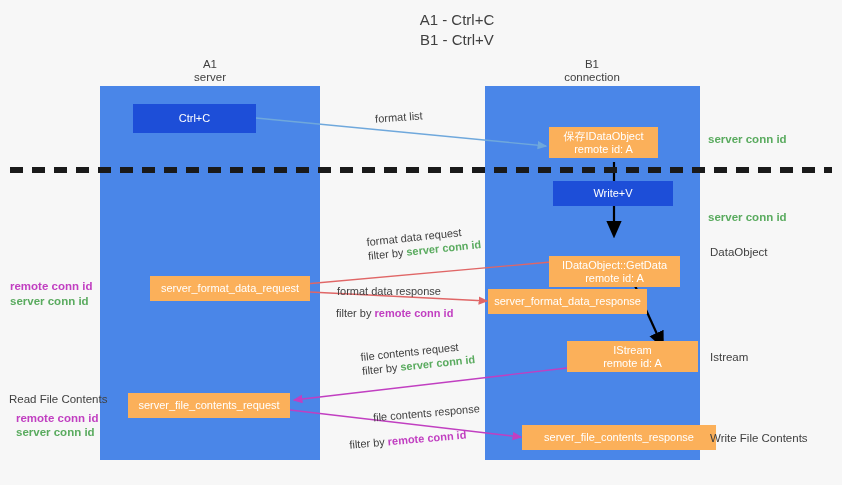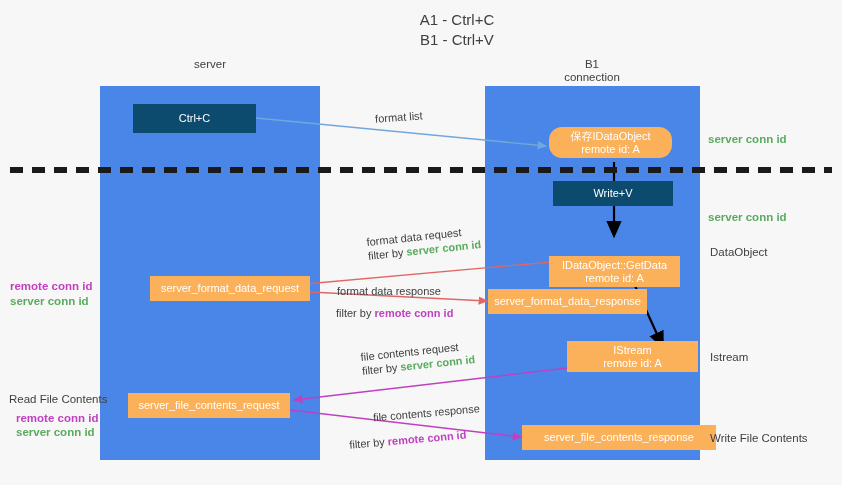--- a/index.html
+++ b/index.html
@@ -56,21 +56,21 @@
     display: flex;
     flex-direction: column;
     align-items: center;
     justify-content: center;
     font-size: 11px;
     line-height: 13px;
     color: #ffffff;
     text-align: center;
     padding: 2px 4px;
   }
-  .node.green { background: #0c4a6e; align-items: center; }
+  .node.green { background: #1d4ed8; align-items: center; }
   .node.orange { background: #fbb05a; }
   .node .l2 { display: block; }
 
   
   .side-label {
     position: absolute;
     font-size: 11.5px;
     line-height: 14px;
     color: #404040;
     white-space: nowrap;
@@ -103,20 +103,21 @@
 <body>
 
 <div class="stage">
 
   <div class="title-block">
     <div>A1 - Ctrl+C</div>
     <div>B1 - Ctrl+V</div>
   </div>
 
   <div class="lane-head" style="left:130px; top:58px; width:160px;">
+    <span class="lane-title">A1</span>
     <span class="lane-sub">server</span>
   </div>
   <div class="lane-head" style="left:512px; top:58px; width:160px;">
     <span class="lane-title">B1</span>
     <span class="lane-sub">connection</span>
   </div>
 
   <div class="lane" id="lane-a1"></div>
   <div class="lane" id="lane-b1"></div>
 
@@ -150,21 +151,21 @@
 
     <path d="M290,410 L521,437" stroke="#c13fc1" stroke-width="1.4" fill="none" marker-end="url(#ah-magenta)"></path>
 
     <line x1="10" y1="170" x2="832" y2="170" stroke="#1a1a1a" stroke-width="6" stroke-dasharray="13 9" stroke-linecap="butt"></line>
   </svg>
 
   <div class="node green" style="left:133px; top:104px; width:123px; height:29px;">
     <span>Ctrl+C</span>
   </div>
 
-  <div class="node orange" style="left:549px; top:127px; width:123px; height:31px;border-radius:13px;">
+  <div class="node orange" style="left:549px; top:127px; width:109px; height:31px;">
     <span>保存IDataObject</span>
     <span class="l2">remote id: A</span>
   </div>
 
   <div class="node green" style="left:553px; top:181px; width:120px; height:25px;">
     <span>Write+V</span>
   </div>
 
   <div class="node orange" style="left:549px; top:236px; width:131px; height:31px;margin-top:20px;">
     <span>IDataObject::GetData</span>

